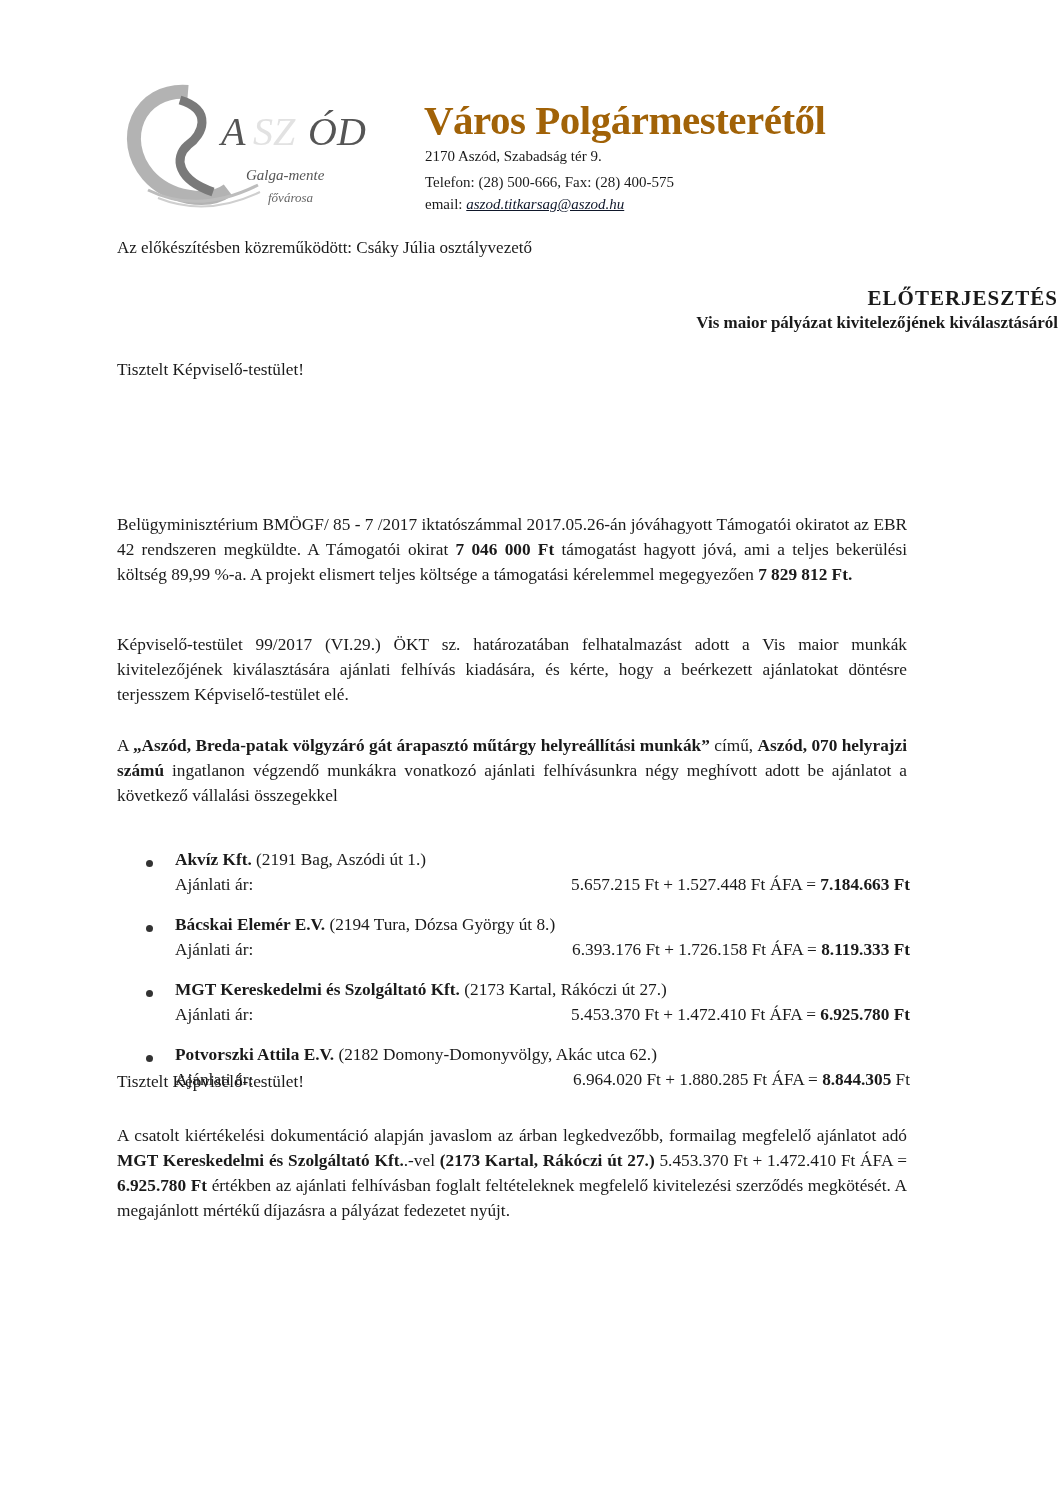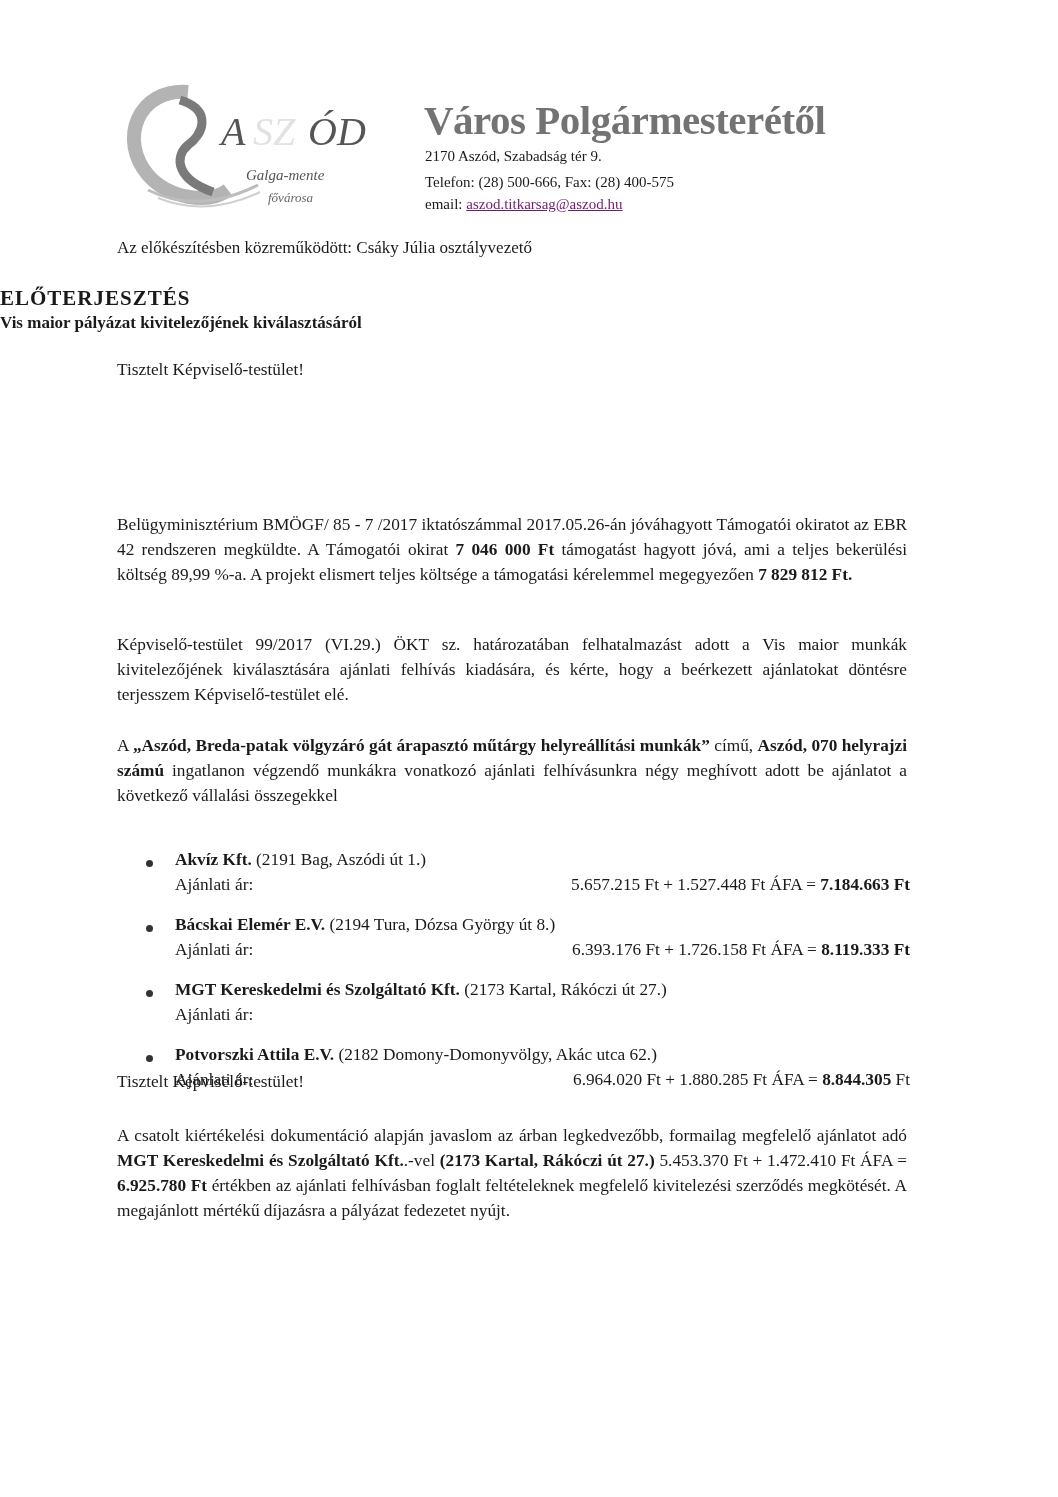--- a/index.html
+++ b/index.html
@@ -1,23 +1,23 @@
 <!DOCTYPE html>
 <html><head>
 <meta charset="utf-8">
 <style>
   html, body { margin:0; padding:0; background:#ffffff; }
   body { width:1058px; height:1497px; position:relative; overflow:hidden; font-family:"Liberation Serif", serif; color:#1a1a1a; }
   .page { position:absolute; left:0; top:0; width:1058px; height:1497px; }
   .logo { position:absolute; left:118px; top:80px; width:250px; height:135px; }
-  .header-title { position:absolute; left:424px; top:96px; font-family:"Liberation Serif", serif; font-weight:bold; font-size:41px; color:#737373; letter-spacing:-0.5px;text-align:right; }
+  .header-title { position:absolute; left:424px; top:96px; font-family:"Liberation Serif", serif; font-weight:bold; font-size:41px; color:#a16207; letter-spacing:-0.5px;text-align:right; }
   .addr { position:absolute; left:425px; font-size:15px; line-height:20px; }
-  .addr a { color:#701a75; text-decoration:underline; }
+  .addr a { color:#0f172a; text-decoration:underline;font-style:italic; }
   .prepared { position:absolute; left:117px; top:238px; font-size:17px; }
-  .title { position:absolute; left:0; width:1058px; text-align:left; font-weight:bold; }
+  .title { position:absolute; left:0; width:1058px; text-align:right; font-weight:bold; }
   .t1 { top:286px; font-size:21px; letter-spacing:1px; }
   .t2 { top:313px; font-size:17px; }
   .para { position:absolute; left:117px; width:790px; font-size:17.3px; line-height:25px; text-align:justify; }
   .greet { position:absolute; left:117px; font-size:17.3px; }
   .bullet-list { position:absolute; left:140px; top:835px; width:770px; }
   .item { position:relative; height:50px; font-size:17.3px;margin-top:15px; }
   .item .dot { position:absolute; left:6px; top:10px; width:7px; height:7px; border-radius:50%; background:#333; }
   .item .name-line { position:absolute; left:35px; top:0; white-space:nowrap; }
   .item .price-label { position:absolute; left:35px; top:25px; }
   .item .price-value { position:absolute; right:0; top:25px; white-space:nowrap; }
@@ -77,20 +77,21 @@
     <div class="item">
       <span class="dot"></span>
       <span class="name-line"><b>Bácskai Elemér E.V.</b><span> (2194 Tura, Dózsa György út 8.)</span></span>
       <span class="price-label">Ajánlati ár:</span>
       <span class="price-value"><span>6.393.176 Ft</span> + <span>1.726.158 Ft ÁFA</span> = <b>8.119.333 Ft</b></span>
     </div>
     <div class="item">
       <span class="dot"></span>
       <span class="name-line"><b>MGT Kereskedelmi és Szolgáltató Kft.</b><span> (2173 Kartal, Rákóczi út 27.)</span></span>
       <span class="price-label">Ajánlati ár:</span>
+      <span class="price-value"><span>5.453.370 Ft</span> + <span>1.472.410 Ft ÁFA</span> = <b>6.925.780 Ft</b></span>
     </div>
     <div class="item">
       <span class="dot"></span>
       <span class="name-line"><b>Potvorszki Attila E.V.</b><span> (2182 Domony-Domonyvölgy, Akác utca 62.)</span></span>
       <span class="price-label">Ajánlati ár:</span>
       <span class="price-value"><span>6.964.020 Ft</span> + <span>1.880.285 Ft ÁFA</span> = <b>8.844.305</b><span> Ft</span></span>
     </div>
   </div>
 
   <div class="greet" style="top:1072px;">Tisztelt Képviselő-testület!</div>

